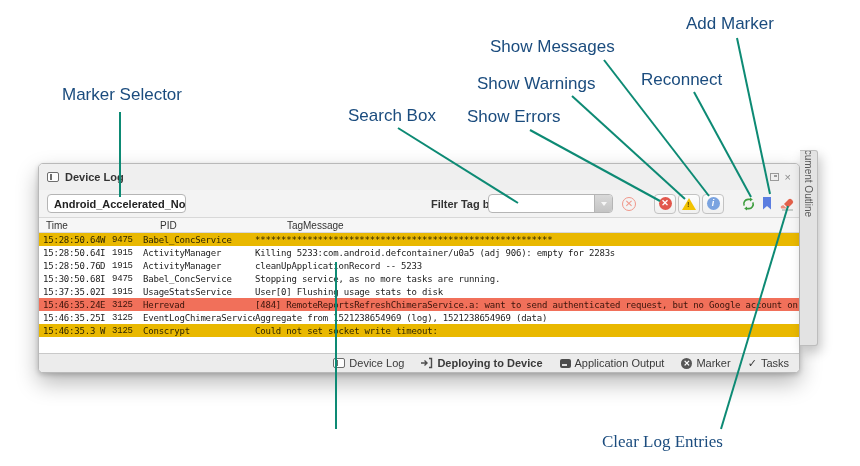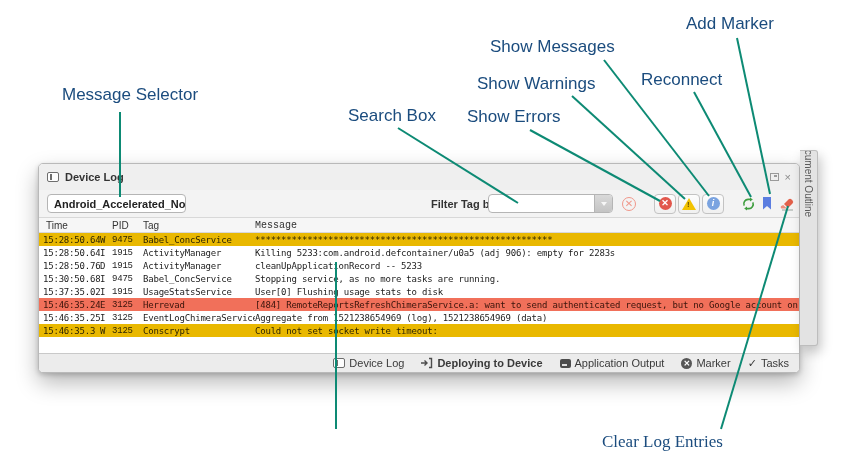--- a/index.html
+++ b/index.html
@@ -59,24 +59,24 @@
   .log-row { height:13px; display:flex; align-items:center; font-family:"DejaVu Sans Mono", monospace;
              font-size:9px; letter-spacing:-0.2px; color:#1c1c1c; white-space:pre; }
   .log-row.hl-warning { background:#e9b800; color:#2e2500; }
   .log-row.hl-error { background:#f1705a; color:#3a140b; }
   .cell { overflow:hidden; flex:none; }
   .cell-time { width:61px; padding-left:4px; }
   .cell-level { width:12px; }
   .cell-pid { width:31px;font-family:Liberation Mono, monospace; }
   .cell-tag { width:112px; }
   .cell-message { flex:1; }
-  .h-time { width:73px; padding-left:7px; }
-  .h-pid { width:31px; }
-  .h-tag { width:112px; }
-  .h-message { flex:1;font-family:Liberation Mono, monospace; }
+  .h-time { width:82px; padding-left:7px; }
+  .h-pid { width:31px;margin-left:39px; }
+  .h-tag { width:112px;text-align:right; }
+  .h-message { flex:1; }
 
   
   .statusbar { height:19px; background:#ececec; border-top:1px solid #c9c9c9; display:flex; align-items:center;
                justify-content:flex-end; gap:17px; padding:0 10px; font-size:11px; color:#3a3a3a; flex:none; }
   .status-item { display:flex; align-items:center; gap:4px; cursor:pointer; white-space:nowrap; }
   .status-item.active .status-label { font-weight:bold; }
   .screen-glyph { width:11px; height:9px; background:#4c4c4c; border-radius:2px; position:relative; }
   .screen-glyph::after { content:""; position:absolute; left:2px; bottom:2px; width:5px; height:2px; background:#dedede; }
   .errdark-circ { width:11px; height:11px; background:#565656; font-size:8px; }
   .check-glyph { color:#3a3a3a; font-size:11px; line-height:1; }
@@ -86,21 +86,21 @@
                 background:#e3e3e3; border:1px solid #bdbdbd; border-left:none; border-radius:0 3px 3px 0;
                 box-shadow:3px 6px 12px rgba(0,0,0,.22); overflow:hidden; }
   .side-strip .vtext { position:absolute; top:-14px; left:3px; writing-mode:vertical-rl;
                        font-size:10px; color:#5c5c5c; white-space:nowrap; }
 </style>
 </head>
 <body>
 
 <div class="shot">
 
-  <div class="callout" style="left:62px;  top:85px;">Message Selector</div>
+  <div class="callout" style="left:62px;  top:85px;">Marker Selector</div>
   <div class="callout" style="left:348px; top:106px;">Search Box</div>
   <div class="callout" style="left:467px; top:107px;text-align:center;">Show Errors</div>
   <div class="callout" style="left:477px; top:74px;">Show Warnings</div>
   <div class="callout" style="left:490px; top:37px;">Show Messages</div>
   <div class="callout" style="left:686px; top:14px;">Add Marker</div>
   <div class="callout" style="left:641px; top:70px;">Reconnect</div>
   <div class="callout" style="left:602px; top:432px;font-family:Liberation Serif, serif;">Clear Log Entries</div>
 
   <div class="window">
 

